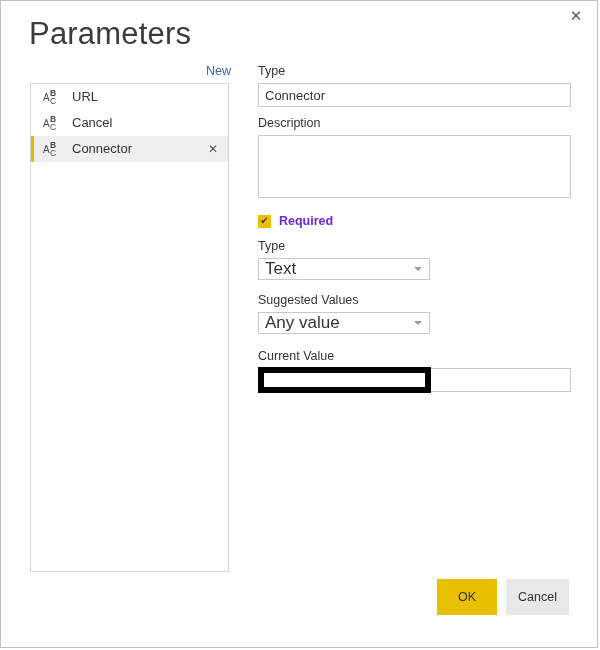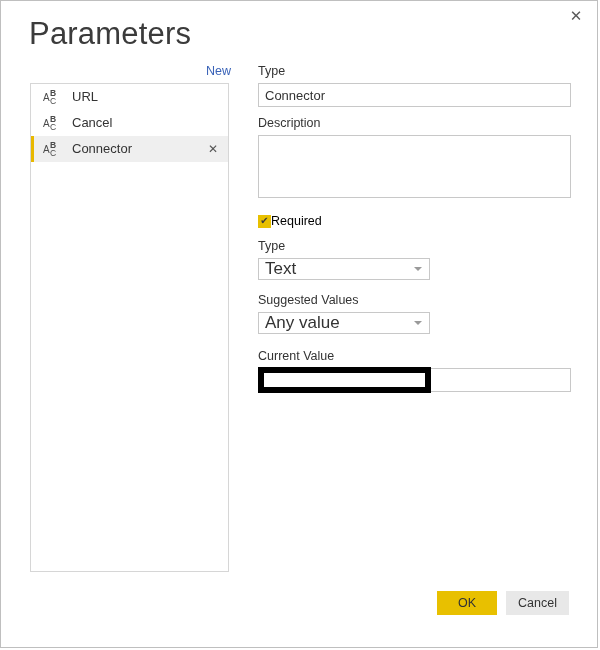--- a/index.html
+++ b/index.html
@@ -218,23 +218,24 @@
     justify-content: center;
   }
   .checkbox .tick {
     font-size: 10px;
     color: #3a3a3a;
     line-height: 1;
     font-family: "DejaVu Sans", sans-serif;
   }
   .check-label {
     font-size: 12.5px;
-    color: #000000;
-    margin-left: 0;
+    color: #6d28d9;
+    margin-left: 8px;
     line-height: 16px;
+    font-weight: bold;
   }
 
   .select-box {
     position: relative;
     width: 172px;
     height: 22px;
     border: 1px solid #c8c8c8;
     box-sizing: border-box;
     background: #ffffff;
     display: flex;
@@ -278,21 +279,21 @@
 
   
   .footer {
     position: absolute;
     right: 28px;
     bottom: 32px;
     display: flex;
     gap: 9px;
   }
   .btn {
-    height: 24px;
+    height: 36px;
     min-width: 60px;
     border: none;
     font-family: "Liberation Sans", sans-serif;
     font-size: 12.5px;
     color: #333333;
     cursor: pointer;
     padding: 0 12px;
     line-height: 24px;
   }
   .btn-primary { background: #e8c000; }

